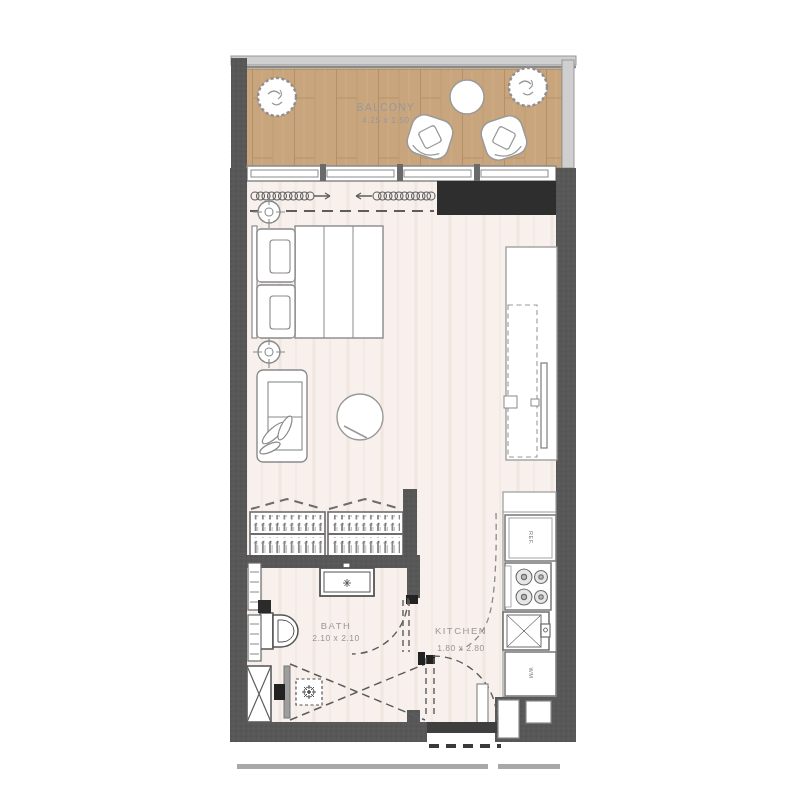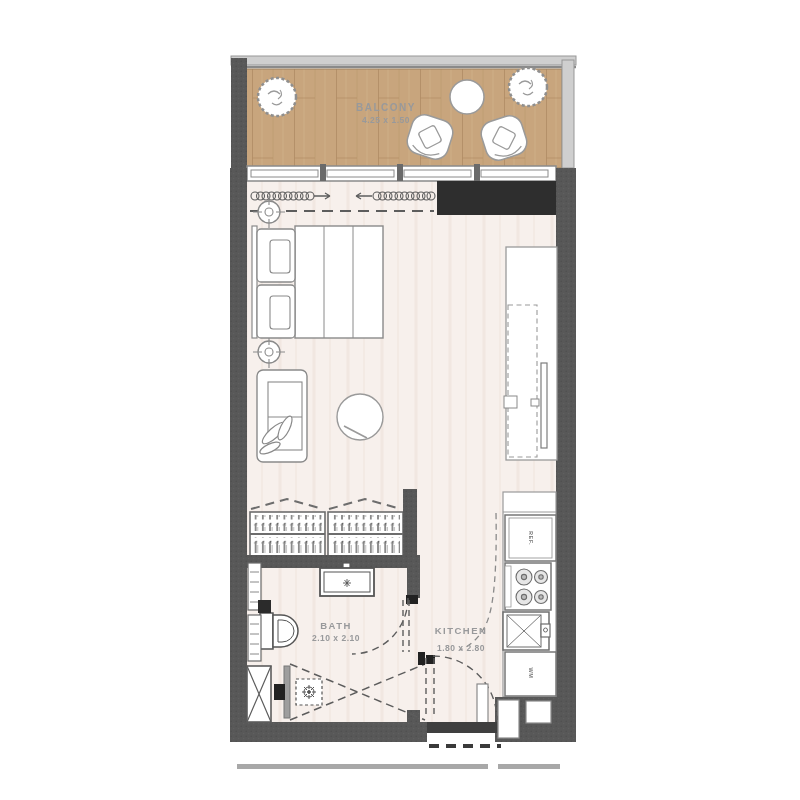--- a/index.html
+++ b/index.html
@@ -1,17 +1,17 @@
 <!DOCTYPE html>
 <html><head>
 <meta charset="utf-8">
 <style>
   html,body{margin:0;padding:0;background:#ffffff;}
   .canvas{position:relative;width:800px;height:800px;background:#ffffff;overflow:hidden;
-          font-family:"Liberation Sans", sans-serif;font-weight:bold;}
+          font-family:"Liberation Sans", sans-serif;}
   svg{position:absolute;left:0;top:0;}
   text{font-family:"Liberation Sans", sans-serif;fill:#98999b;}
   .room-label{font-size:10px;letter-spacing:1.5px;}
   .room-dims{font-size:8.5px;letter-spacing:0.5px;}
   .appliance-label{font-size:5.5px;letter-spacing:0.5px;fill:#777;}
   .thin{stroke:#8a8a8a;stroke-width:1;fill:#ffffff;}
 </style>
 </head>
 <body>
 

